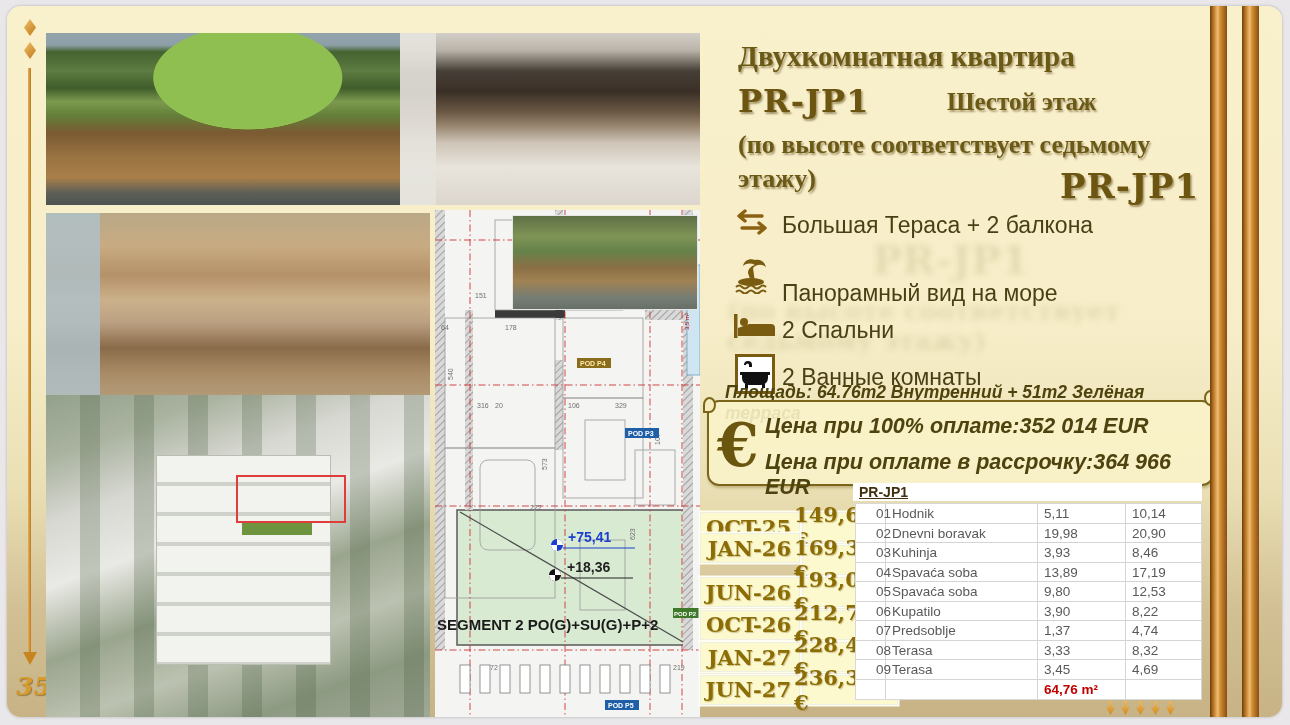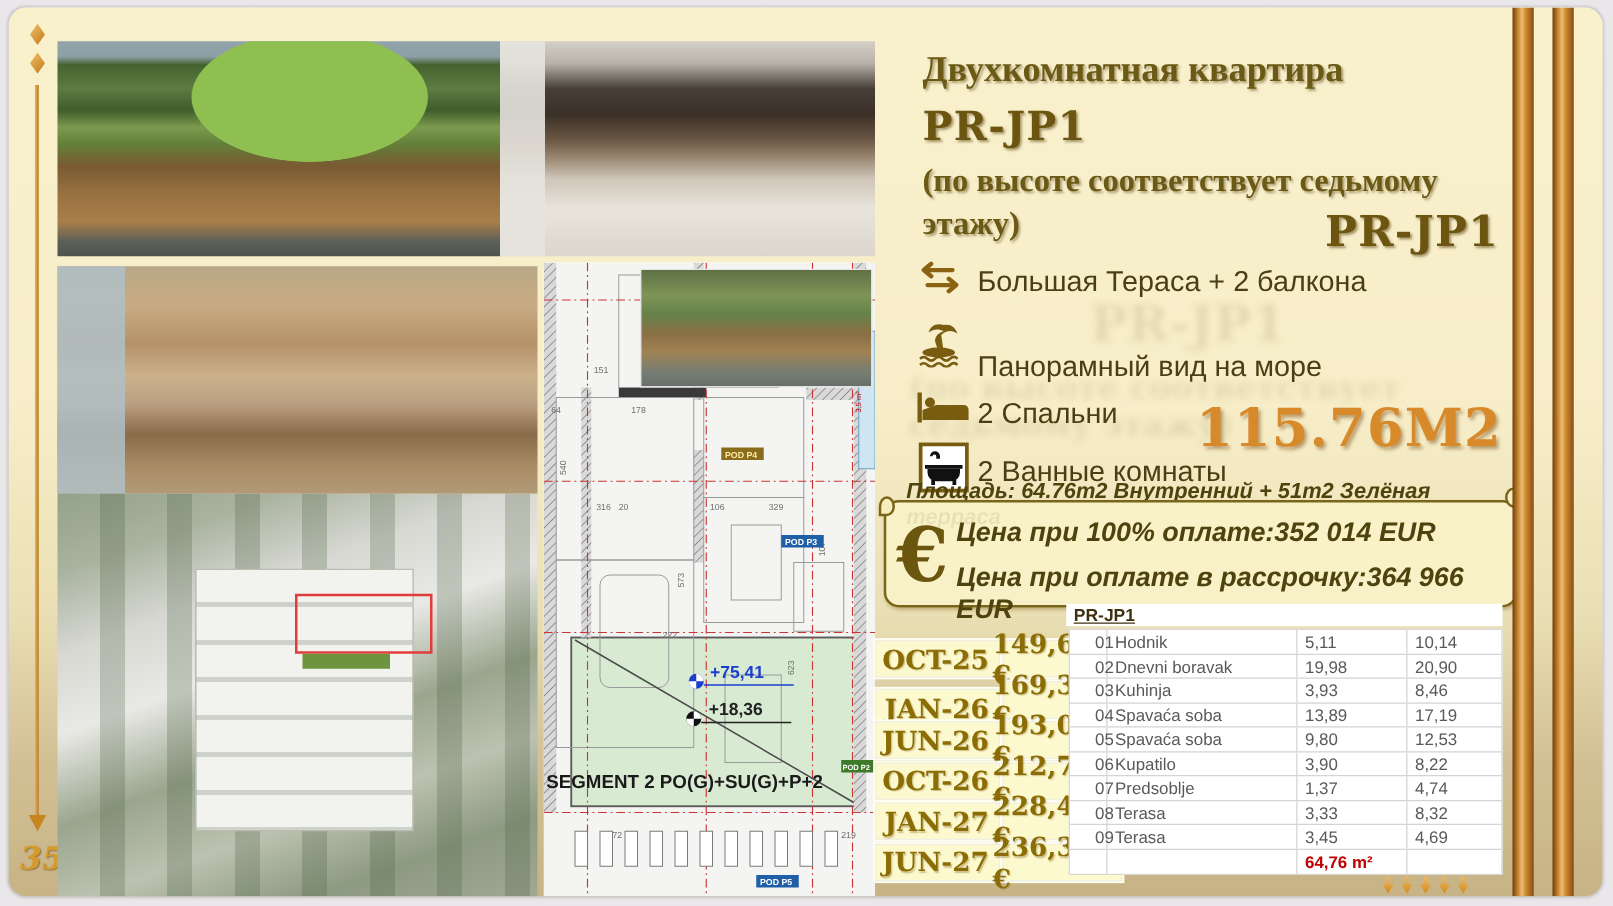--- a/index.html
+++ b/index.html
@@ -210,20 +210,21 @@
       </g>
     </svg>
     <div class="abs photo terrace-inset" style="left:77px;top:5px;width:186px;height:95px;"></div>
   </div>
 
   <div class="abs ghost" style="left:865px;top:230px;font-size:40px;">PR-JP1</div>
   <div class="abs ghost" style="left:720px;top:290px;font-size:26px;width:480px;">(по высоте соответствует седьмому этажу)</div>
 
   <div class="abs title1" style="left:731px;top:34px;">Двухкомнатная квартира</div>
   <div class="abs slab" style="left:731px;top:76px;font-size:32px;">PR-JP1</div>
+  <div class="abs title1" style="left:940px;top:82px;font-size:25px;">Шестой этаж</div>
   <div class="abs title1" style="left:731px;top:122px;width:480px;font-size:26px;line-height:34px;">(по высоте соответствует седьмому этажу)</div>
   <div class="abs slab" style="left:1053px;top:160px;font-size:34px;">PR-JP1</div>
 
   <div class="abs" style="left:728px;top:203px;width:34px;height:26px;">
     <svg width="34" height="26" viewBox="0 0 34 26">
         <g stroke="#8a6212" stroke-width="3.4" fill="none" stroke-linecap="round">
           <path d="M8 6 H31 M8 6 L14 1 M8 6 L14 11" transform="translate(-4,1)"></path>
           <path d="M3 18 H26 M26 18 L20 13 M26 18 L20 23" transform="translate(4,1)"></path>
         </g>
       </svg>
@@ -253,36 +254,35 @@
     <svg width="34" height="34" viewBox="0 0 34 34" fill="#111">
         <path d="M6 8 a4 4 0 0 1 8 0 v2 h-3 v-2 a1.5 1.5 0 0 0-3 0 Z"></path>
         <rect x="2" y="15" width="30" height="3"></rect>
         <path d="M4 18 h26 v3 a7 7 0 0 1 -7 7 h-12 a7 7 0 0 1 -7 -7 Z"></path>
         <rect x="7" y="27" width="3" height="4"></rect>
         <rect x="24" y="27" width="3" height="4"></rect>
       </svg>
   </div>
   <div class="abs feat-text" style="left:775px;top:358px;">2 Ванные комнаты</div>
 
-  <div class="abs bigarea" style="left:950px;top:312px;">115.76М2</div>
 
   <div class="abs areanote" style="left:718px;top:376px;width:495px;">Площадь: 64.76m2 Внутренний + 51m2 Зелёная терраса</div>
 
   <div class="abs pricebox" style="left:700px;top:394px;width:507px;height:86px;">
     <div class="abs curl" style="left:-6px;top:-5px;"></div>
     <div class="abs curl" style="right:-5px;top:-12px;transform:scaleX(-1);"></div>
     <div class="abs euro-big" style="left:8px;top:8px;">€</div>
     <div class="abs priceline" style="left:56px;top:12px;">Цена при 100% оплате:352 014 EUR</div>
     <div class="abs priceline" style="left:56px;top:48px;">Цена при оплате в рассрочку:364 966 EUR</div>
   </div>
 
   <div class="abs" style="left:693px;top:506px;width:198px;height:196px;">
     <div class="payrow-date abs" style="left:0;top:0;width:100px;height:30px;">OCT-25</div>
     <div class="payrow-val abs" style="left:102px;top:0;width:96px;height:30px;">149,682 €</div>
-    <div class="payrow-date abs" style="left:0;top:39px;width:100px;height:30px;">JAN-26</div>
+    <div class="payrow-date abs" style="left:0;top:21px;width:100px;height:30px;">JAN-26</div>
     <div class="payrow-val abs" style="left:102px;top:32.5px;width:96px;height:30px;">169,377 €</div>
     <div class="payrow-date abs" style="left:0;top:65px;width:100px;height:30px;">JUN-26</div>
     <div class="payrow-val abs" style="left:102px;top:65px;width:96px;height:30px;">193,011 €</div>
     <div class="payrow-date abs" style="left:0;top:97.5px;width:100px;height:30px;">OCT-26</div>
     <div class="payrow-val abs" style="left:102px;top:97.5px;width:96px;height:30px;">212,706 €</div>
     <div class="payrow-date abs" style="left:0;top:130px;width:100px;height:30px;">JAN-27</div>
     <div class="payrow-val abs" style="left:102px;top:130px;width:96px;height:30px;">228,462 €</div>
     <div class="payrow-date abs" style="left:0;top:162.5px;width:100px;height:30px;">JUN-27</div>
     <div class="payrow-val abs" style="left:102px;top:162.5px;width:96px;height:30px;">236,340 €</div>
   </div>

